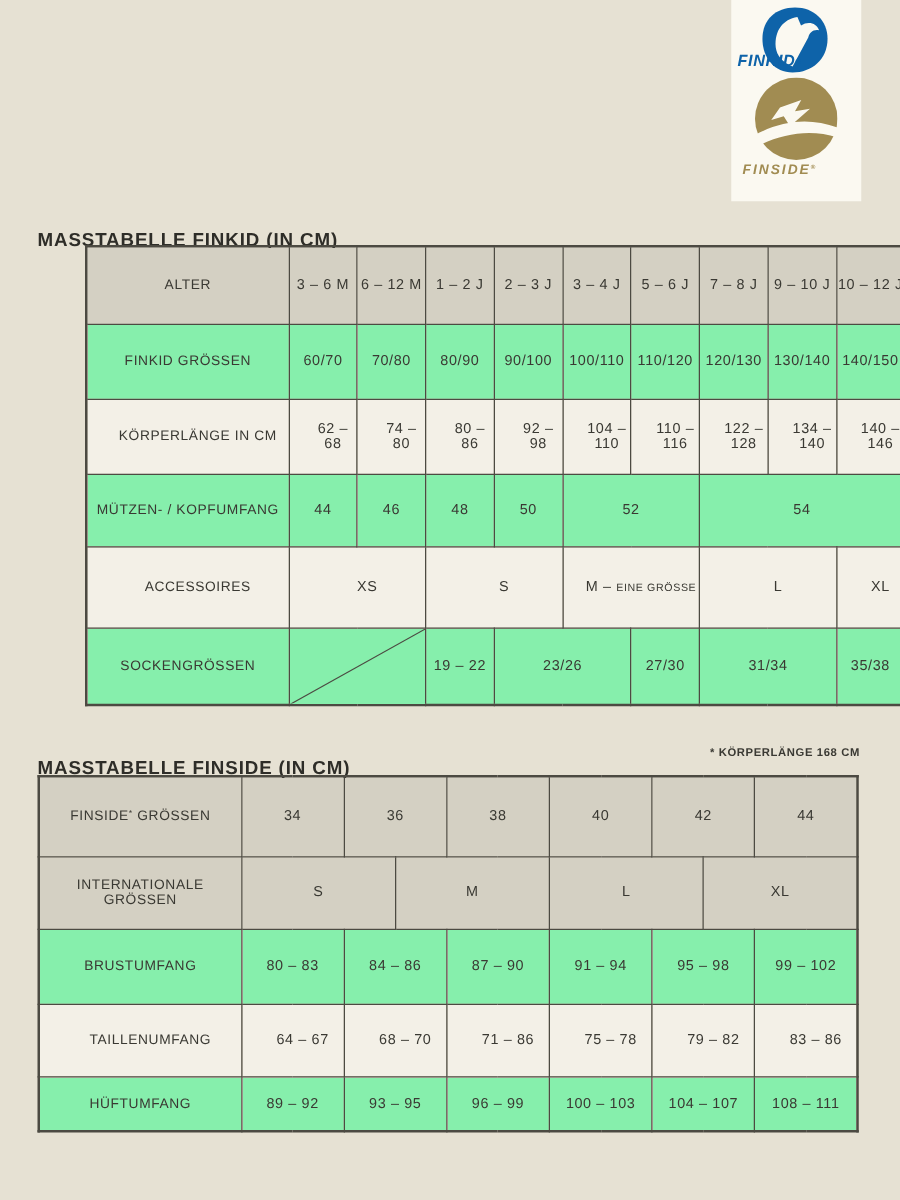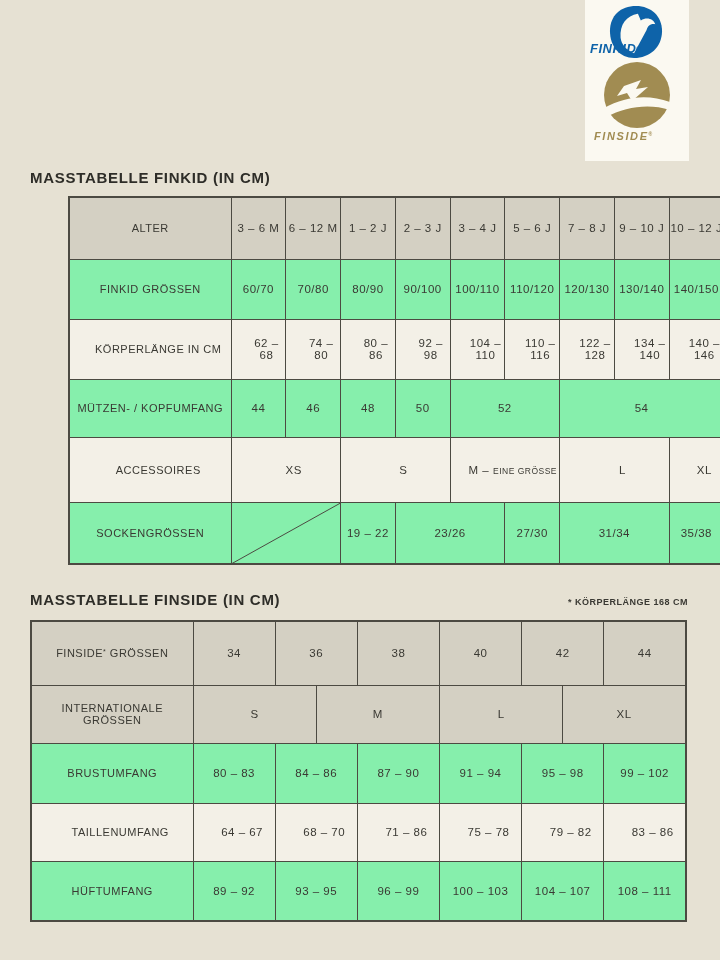--- a/index.html
+++ b/index.html
@@ -28,21 +28,21 @@
     position:absolute; left:9px; top:130px;
     font-size:11px; font-weight:bold; font-style:italic;
     color:#a18c52; letter-spacing:1.6px; white-space:nowrap;
   }
   .finside-word .reg { font-size:5px; vertical-align:4px; font-style:normal; }
 
   
   .h1 {
     position:absolute; left:30px;
     font-size:15px; font-weight:bold; letter-spacing:0.7px;
-    color:#2e2d28; white-space:nowrap;
+    color:#2e2d28; white-space:nowrap;margin-top:15px;
   }
   #heading-finkid { top:169px; }
   #heading-finside { top:591px; }
   .note {
     position:absolute; right:32px; top:597px;
     font-size:9px; font-weight:bold; letter-spacing:0.5px; color:#3a3933;
   }
 
   
   table {
@@ -217,21 +217,21 @@
   </tr>
   <tr class="row-light" style="height:58px">
     <td class="lbl">TAILLENUMFANG</td>
     <td colspan="2">64 – 67</td>
     <td colspan="2">68 – 70</td>
     <td colspan="2">71 – 86</td>
     <td colspan="2">75 – 78</td>
     <td colspan="2">79 – 82</td>
     <td colspan="2">83 – 86</td>
   </tr>
-  <tr class="row-dark" style="height:60px">
+  <tr class="row-dark" style="height:44px">
     <td class="lbl">HÜFTUMFANG</td>
     <td colspan="2">89 – 92</td>
     <td colspan="2">93 – 95</td>
     <td colspan="2">96 – 99</td>
     <td colspan="2">100 – 103</td>
     <td colspan="2">104 – 107</td>
     <td colspan="2">108 – 111</td>
   </tr>
 </tbody>
   </table>

